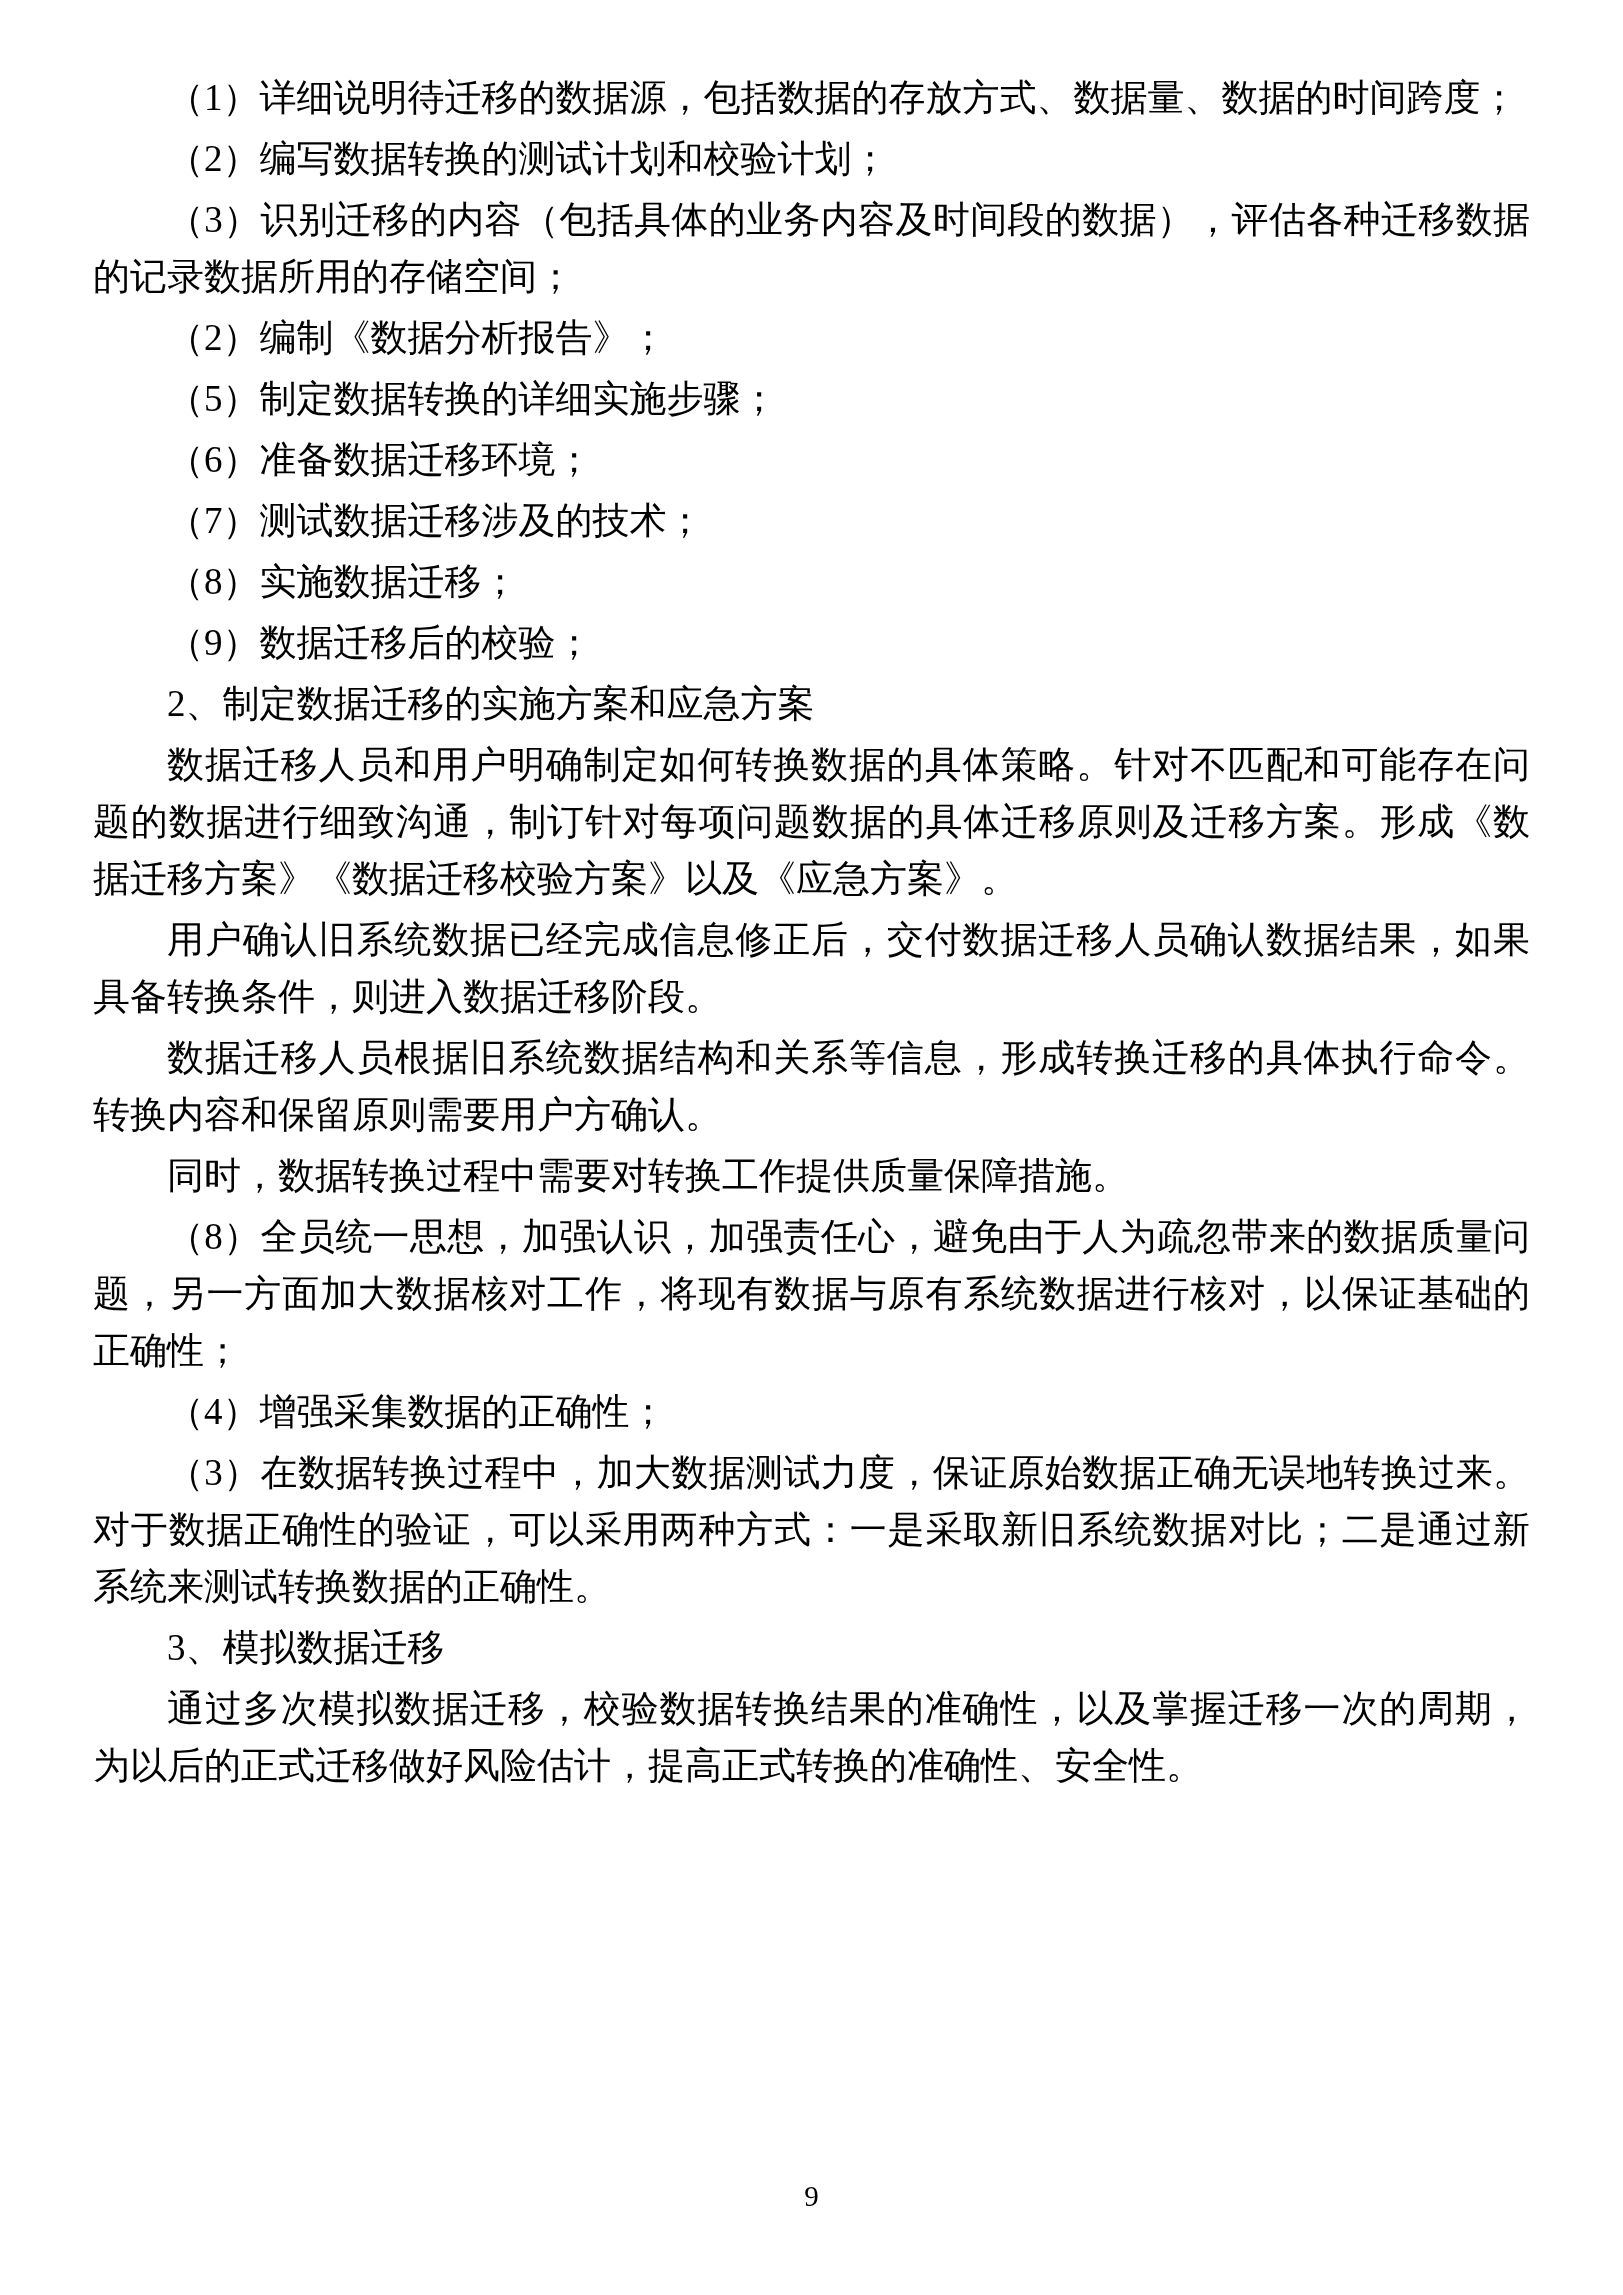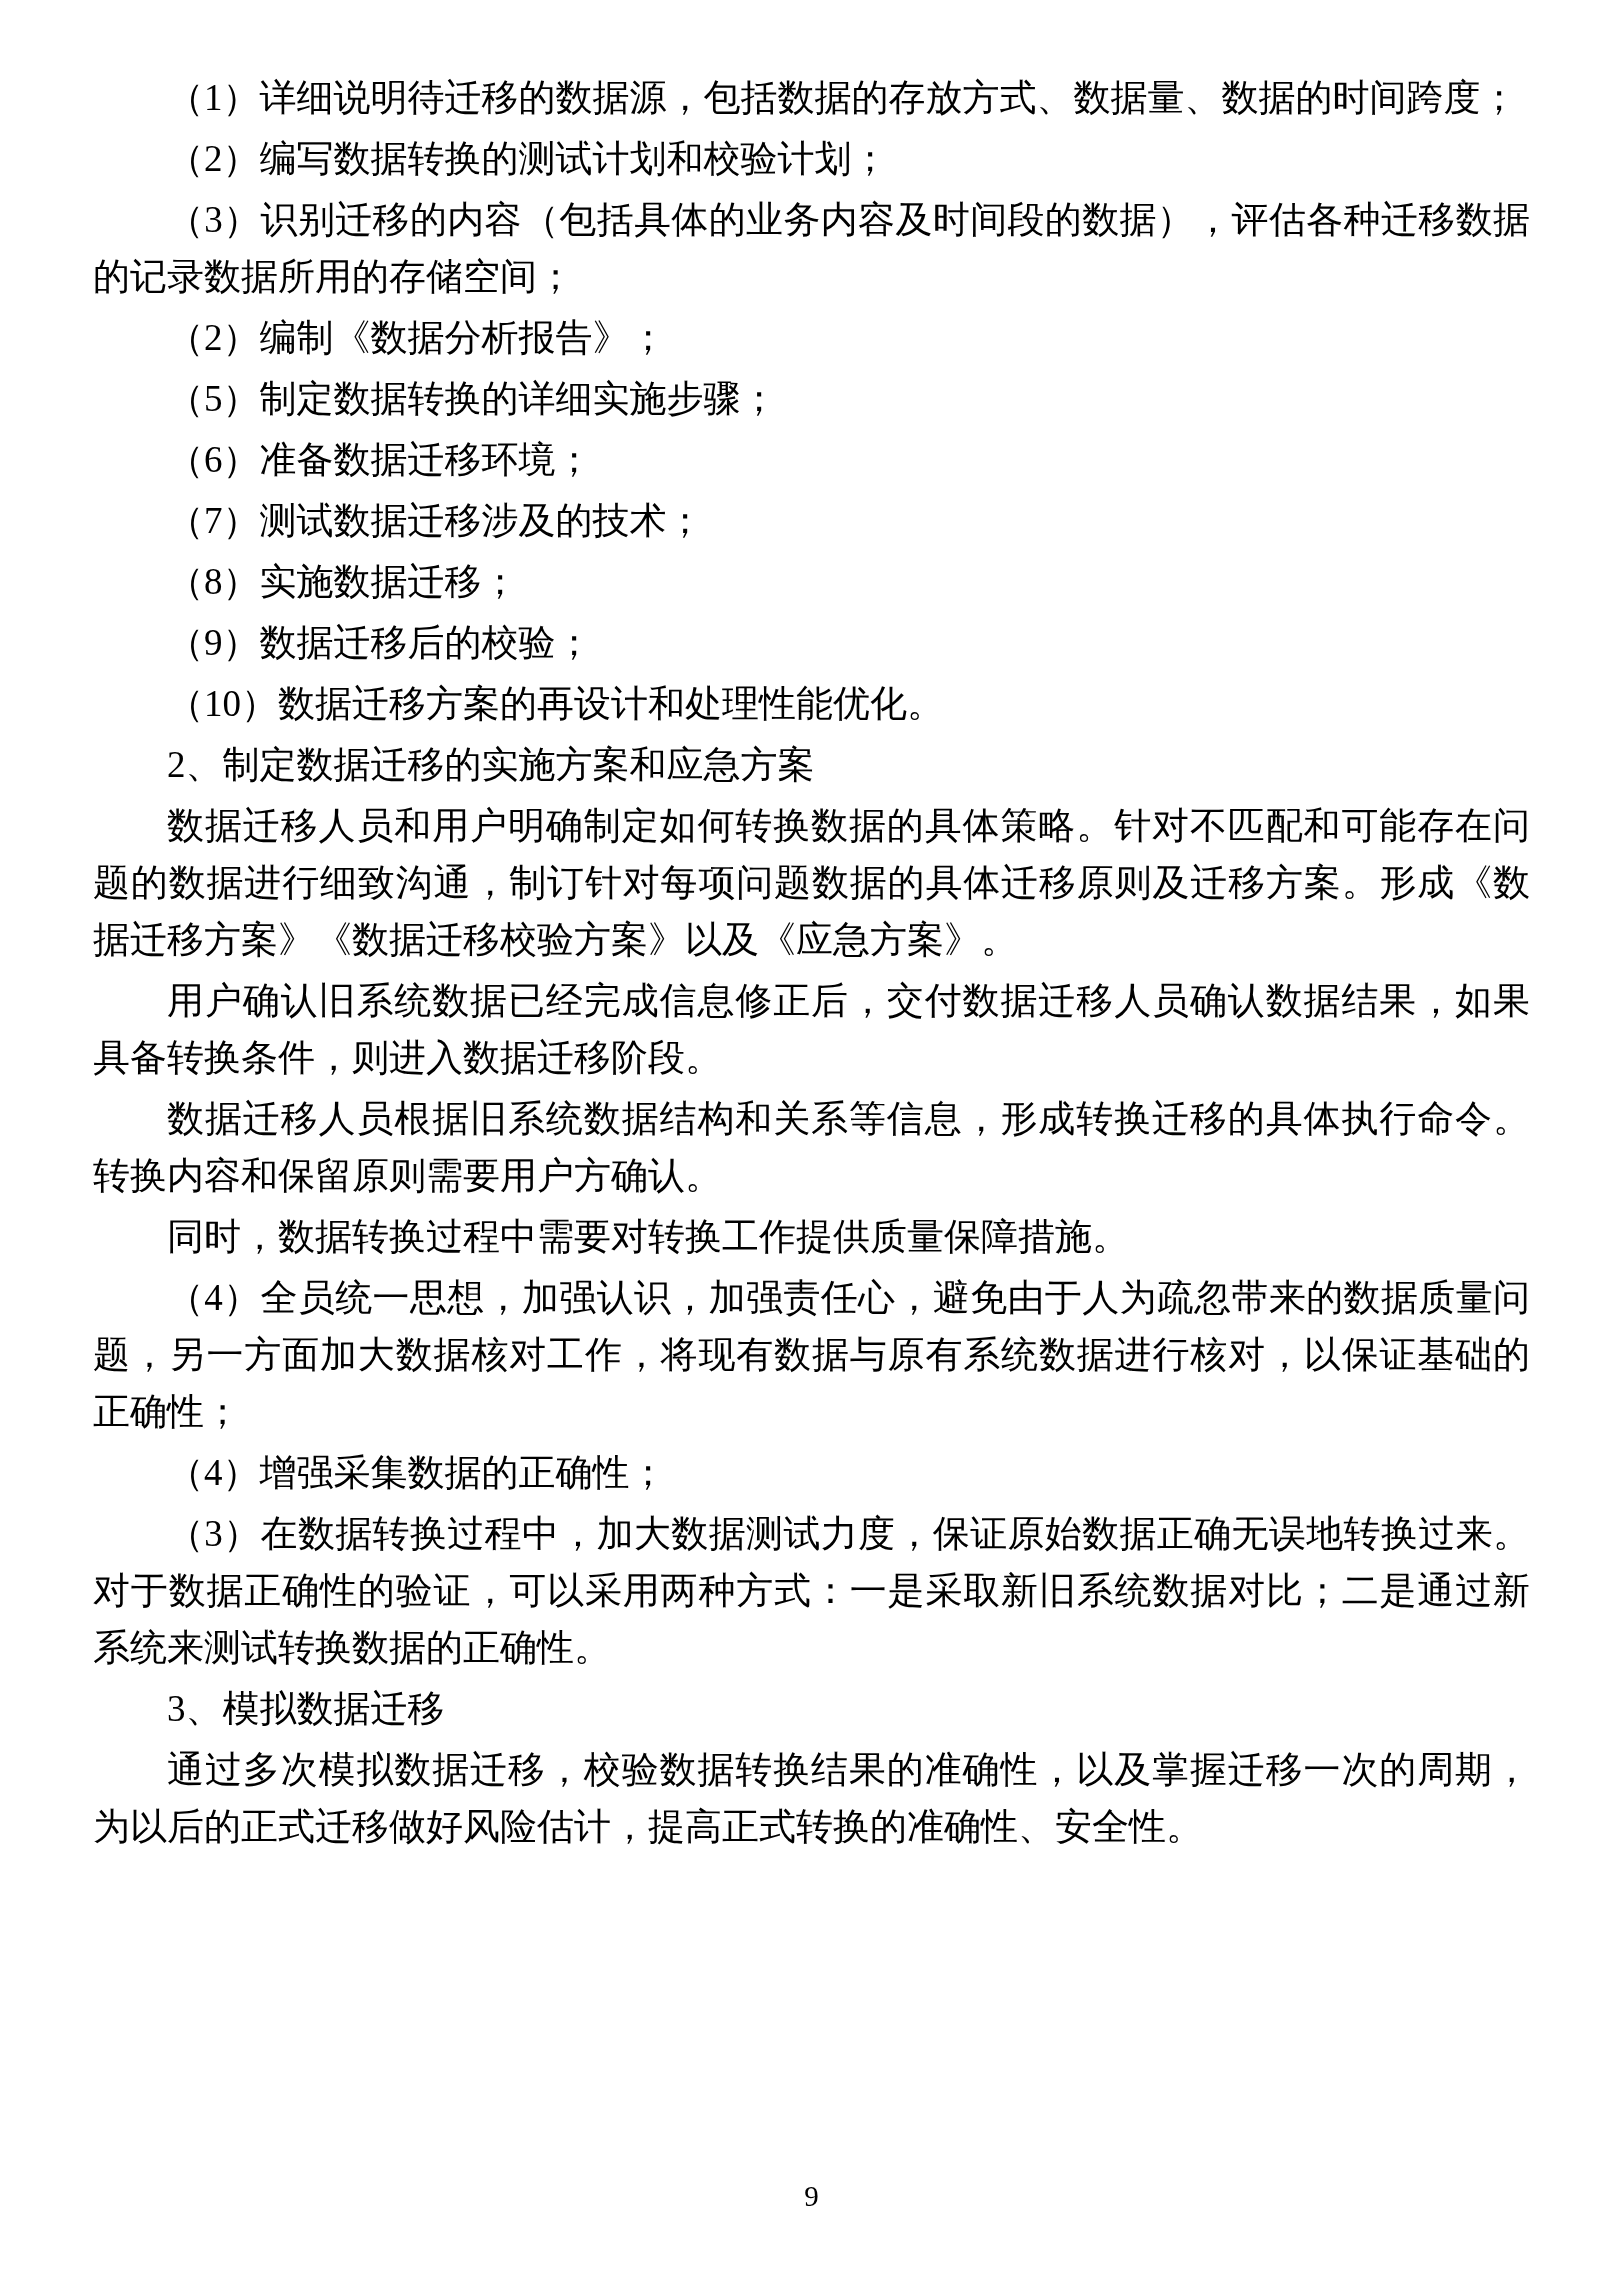--- a/index.html
+++ b/index.html
@@ -49,27 +49,26 @@
   <div class="content">
       <p>（1）详细说明待迁移的数据源，包括数据的存放方式、数据量、数据的时间跨度；</p>
       <p>（2）编写数据转换的测试计划和校验计划；</p>
       <p>（3）识别迁移的内容（包括具体的业务内容及时间段的数据），评估各种迁移数据的记录数据所用的存储空间；</p>
       <p>（2）编制《数据分析报告》；</p>
       <p>（5）制定数据转换的详细实施步骤；</p>
       <p>（6）准备数据迁移环境；</p>
       <p>（7）测试数据迁移涉及的技术；</p>
       <p>（8）实施数据迁移；</p>
       <p>（9）数据迁移后的校验；</p>
-      <p>（10）数据迁移方案的再设计和处理性能优化。</p>
       <p>2、制定数据迁移的实施方案和应急方案</p>
       <p>数据迁移人员和用户明确制定如何转换数据的具体策略。针对不匹配和可能存在问题的数据进行细致沟通，制订针对每项问题数据的具体迁移原则及迁移方案。形成《数据迁移方案》《数据迁移校验方案》以及《应急方案》。</p>
       <p>用户确认旧系统数据已经完成信息修正后，交付数据迁移人员确认数据结果，如果具备转换条件，则进入数据迁移阶段。</p>
       <p>数据迁移人员根据旧系统数据结构和关系等信息，形成转换迁移的具体执行命令。转换内容和保留原则需要用户方确认。</p>
       <p>同时，数据转换过程中需要对转换工作提供质量保障措施。</p>
-      <p>（4）全员统一思想，加强认识，加强责任心，避免由于人为疏忽带来的数据质量问题，另一方面加大数据核对工作，将现有数据与原有系统数据进行核对，以保证基础的正确性；</p>
+      <p>（8）全员统一思想，加强认识，加强责任心，避免由于人为疏忽带来的数据质量问题，另一方面加大数据核对工作，将现有数据与原有系统数据进行核对，以保证基础的正确性；</p>
       <p>（4）增强采集数据的正确性；</p>
       <p>（3）在数据转换过程中，加大数据测试力度，保证原始数据正确无误地转换过来。对于数据正确性的验证，可以采用两种方式：一是采取新旧系统数据对比；二是通过新系统来测试转换数据的正确性。</p>
       <p>3、模拟数据迁移</p>
       <p>通过多次模拟数据迁移，校验数据转换结果的准确性，以及掌握迁移一次的周期，为以后的正式迁移做好风险估计，提高正式转换的准确性、安全性。</p>
     </div>
   <div class="footer">
     <span>9</span>
   </div>
 </div>
 

